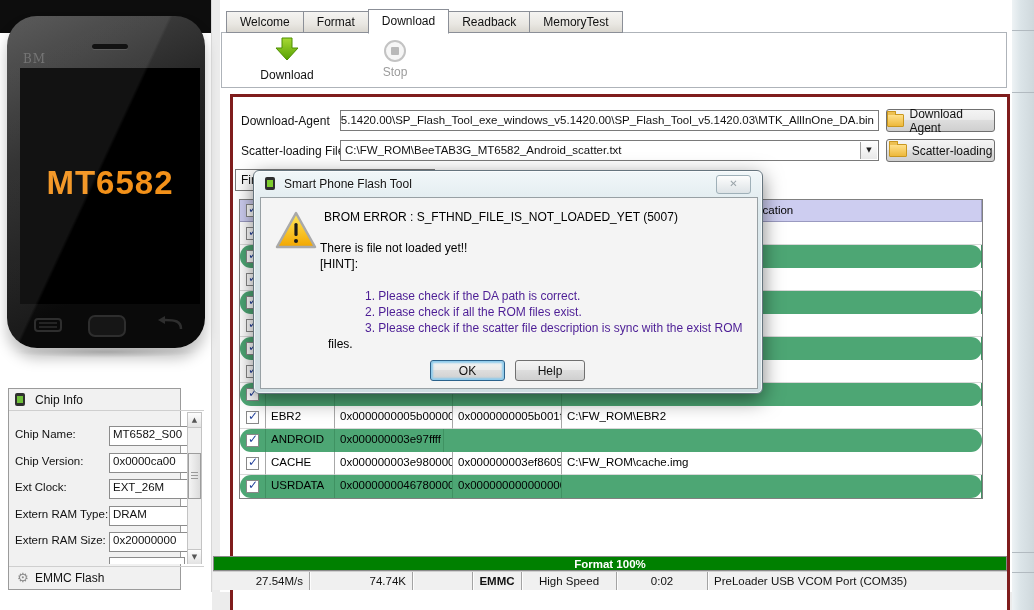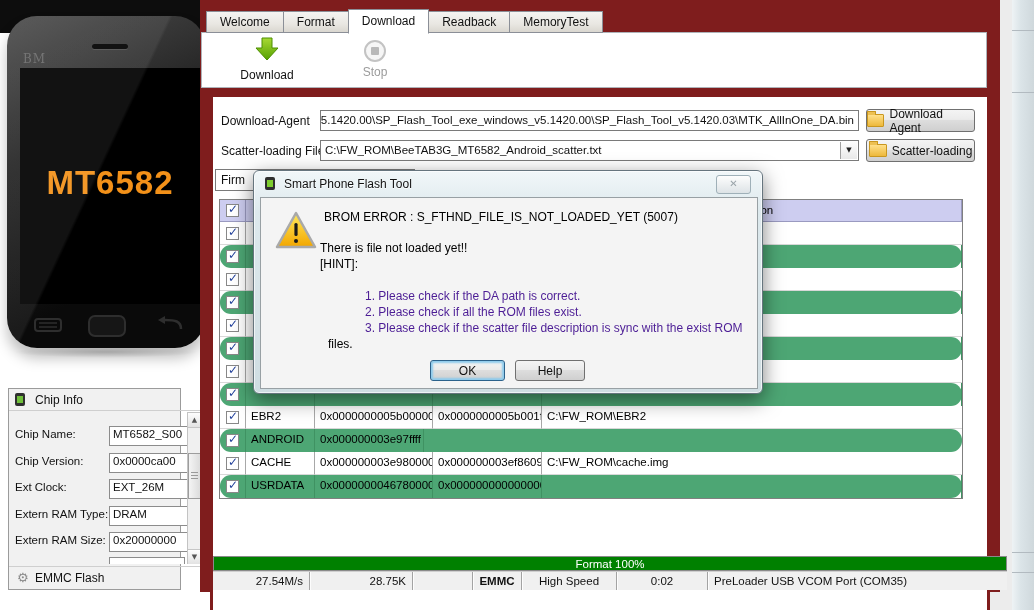--- a/index.html
+++ b/index.html
@@ -47,21 +47,21 @@
        border:1px solid #c3c3c3;box-sizing:border-box;}
   .scroll-btn{left:0;width:13px;height:14px;background:linear-gradient(#fdfdfd,#e3e3e3);
        border-bottom:1px solid #c6c6c6;text-align:center;font-size:7px;color:#555;line-height:14px;
        font-family:"DejaVu Sans",sans-serif;}
   #chip-scroll-down{top:136px;border-top:1px solid #c6c6c6;border-bottom:none;}
   #chip-scroll-thumb{left:0;top:40px;width:13px;height:46px;background:linear-gradient(90deg,#f4f4f4,#dcdcdc);
        border:1px solid #9d9d9d;box-sizing:border-box;}
   #chip-scroll-thumb i{position:absolute;left:2px;width:7px;height:1px;background:#9a9a9a;}
 
   
-  #main-app{left:200px;top:0;width:800px;height:592px;background:#7f1d1d;}
+  #main-app{left:220px;top:0;width:800px;height:592px;background:#ffffff;}
   #left-main-sep{left:211px;top:0;width:1px;height:592px;background:#d6d6d6;}
 
   
   #tabbar{left:6px;top:9px;height:24px;display:flex;align-items:flex-end;z-index:3;}
   .tab{height:20px;line-height:20px;padding:0 13px;font-size:12px;color:#111;
        background:linear-gradient(#f5f4f2,#e9e7e2 60%,#dad7d0);
        border:1px solid #8b8f97;margin-right:-1px;position:relative;}
   .tab.active{height:23px;line-height:23px;background:#fff;z-index:4;margin-bottom:-1px;
        border-bottom:1px solid #fff;}
 
@@ -116,21 +116,21 @@
   .col-end{width:109px;}
   .col-loc{flex:1;}
   .checkbox{width:13px;height:13px;background:#fff;border:1px solid #888;box-sizing:border-box;
       position:relative;cursor:pointer;}
   .checkbox.checked::after{content:"\2713";position:absolute;left:1px;top:-2px;color:#23419b;
       font-size:12px;font-weight:bold;font-family:"DejaVu Sans",sans-serif;line-height:13px;}
 
   
   #progress-bar{left:213px;top:556px;width:794px;height:15px;background:#008000;
       border:1px solid #8a8a8a;box-sizing:border-box;text-align:center;color:#fff;
-      font-size:11.5px;font-weight:normal;line-height:14px;}
+      font-size:11.5px;font-weight:bold;line-height:14px;}
   #status-bar{left:213px;top:571px;width:794px;height:19px;background:#f0f0f0;
       border-top:1px solid #cfcfcf;box-sizing:border-box;display:flex;}
   .status-cell{box-sizing:border-box;border-right:1px solid #a3a3a3;box-shadow:1px 0 0 #fdfdfd;
       font-size:11.5px;color:#111;padding:3px 6px 0 6px;white-space:nowrap;overflow:hidden;}
   .status-cell.c0{width:97px;text-align:right;}
   .status-cell.c1{width:103px;text-align:right;}
   .status-cell.c2{width:60px;}
   .status-cell.c3{width:49px;text-align:center;font-weight:bold;}
   .status-cell.c4{width:95px;text-align:center;}
   .status-cell.c5{width:91px;text-align:center;}
@@ -395,21 +395,21 @@
           <div class="td col-end">0x0000000000000000</div>
           <div class="td col-loc"></div>
         </div>
       </div>
   </div>
 </div>
 
 <div class="abs" id="progress-bar">Format 100%</div>
 <div class="abs" id="status-bar">
     <div class="status-cell c0">27.54M/s</div>
-    <div class="status-cell c1">28.75K</div>
+    <div class="status-cell c1">74.74K</div>
     <div class="status-cell c2"></div>
     <div class="status-cell c3">EMMC</div>
     <div class="status-cell c4">High Speed</div>
     <div class="status-cell c5">0:02</div>
     <div class="status-cell c6">PreLoader USB VCOM Port (COM35)</div>
   </div>
 
 <div class="abs" id="right-strip"></div>
 <div class="abs strip-line" style="top:30px;"></div>
 <div class="abs strip-line" style="top:92px;"></div>

